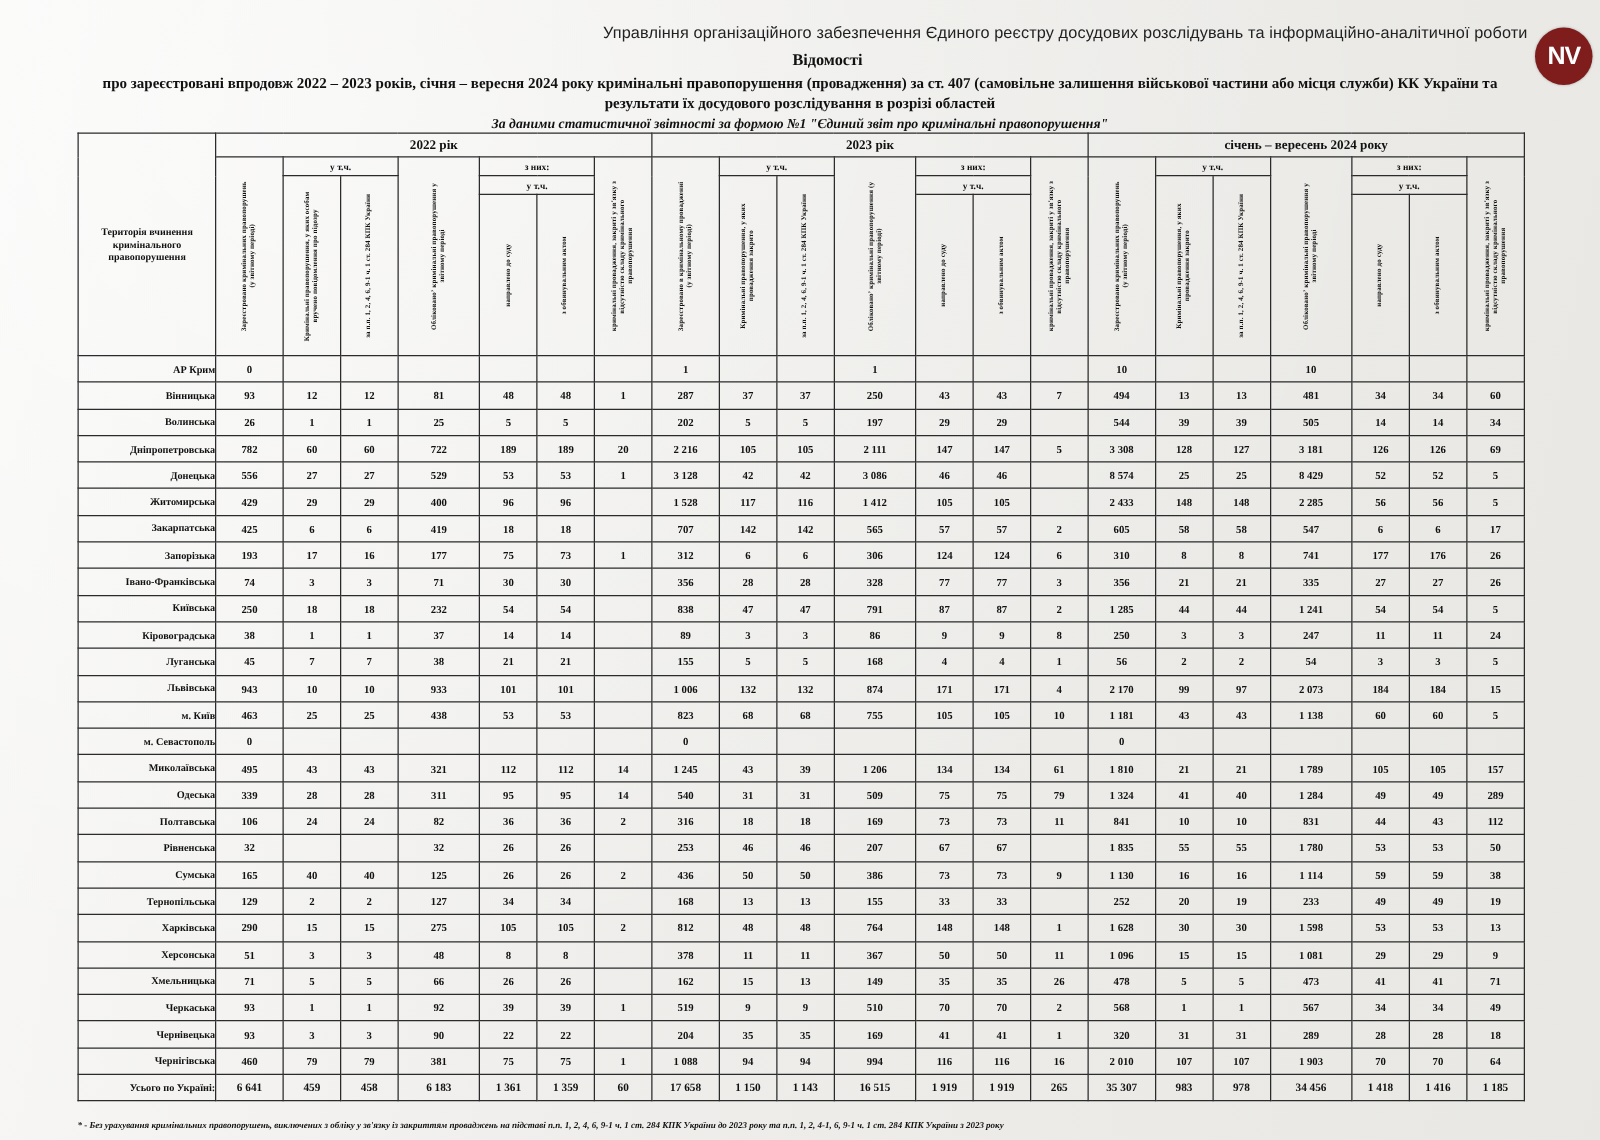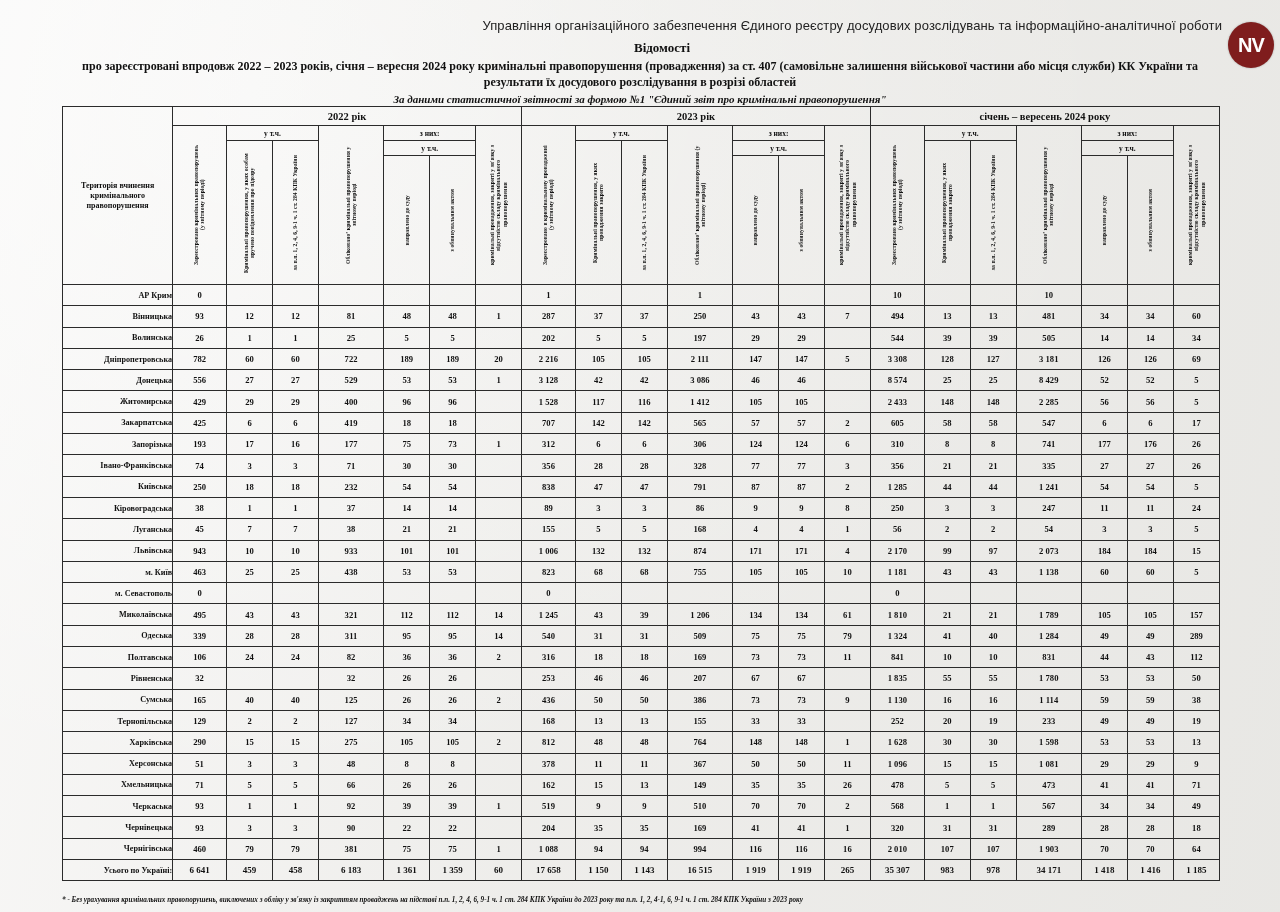--- a/index.html
+++ b/index.html
@@ -887,21 +887,21 @@
             <td class="num">17 658</td>
             <td class="num">1 150</td>
             <td class="num">1 143</td>
             <td class="num">16 515</td>
             <td class="num">1 919</td>
             <td class="num">1 919</td>
             <td class="num">265</td>
             <td class="num">35 307</td>
             <td class="num">983</td>
             <td class="num">978</td>
-            <td class="num">34 171</td>
+            <td class="num">34 456</td>
             <td class="num">1 418</td>
             <td class="num">1 416</td>
             <td class="num">1 185</td>
           </tr>
         </tbody>
     </table>
   </div>
 
   <div class="footnote">* - Без урахування кримінальних правопорушень, виключених з обліку у зв'язку із закриттям проваджень на підставі п.п. 1, 2, 4, 6, 9-1 ч. 1 ст. 284 КПК України до 2023 року та п.п. 1, 2, 4-1, 6, 9-1 ч. 1 ст. 284 КПК України з 2023 року</div>
 </div>

